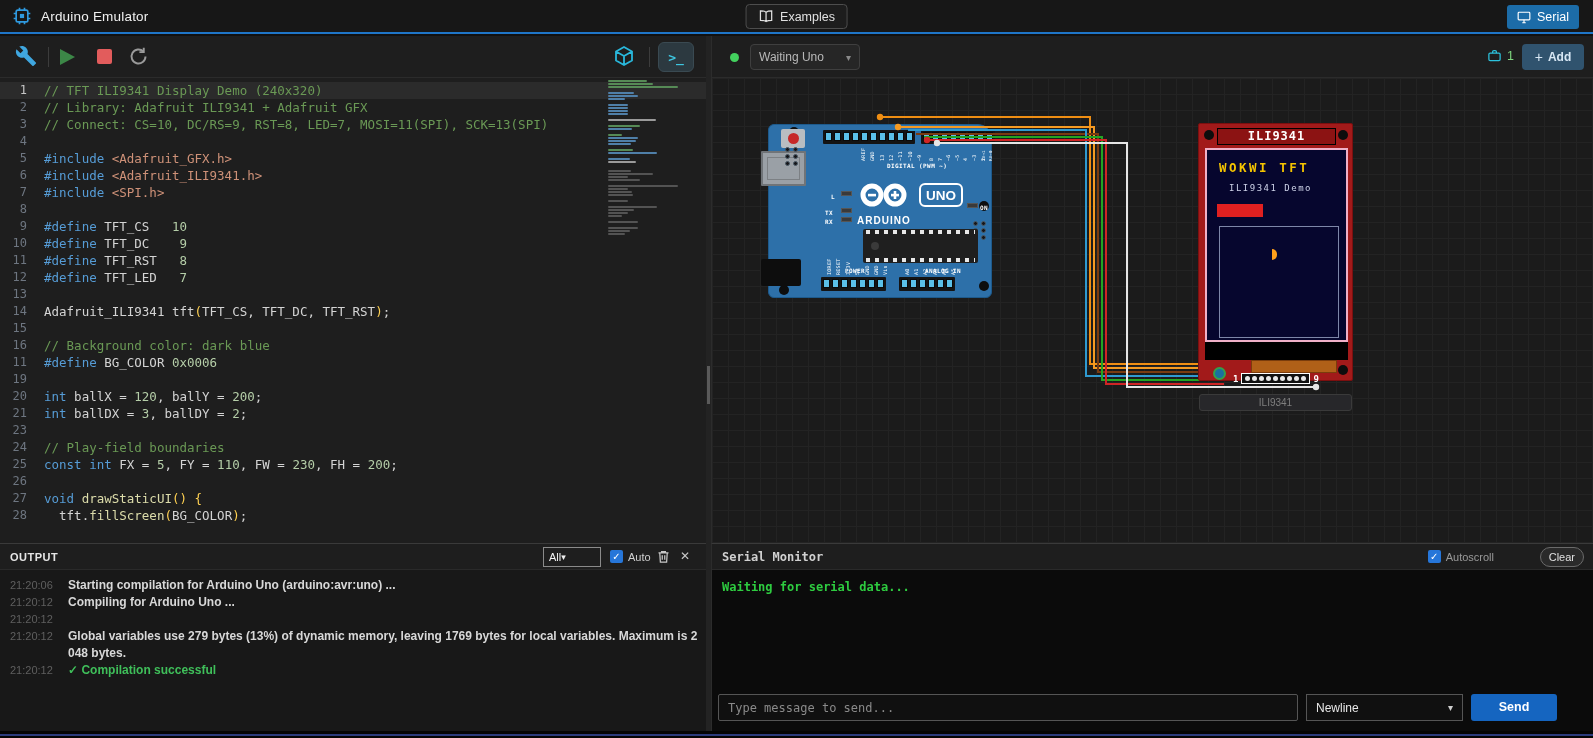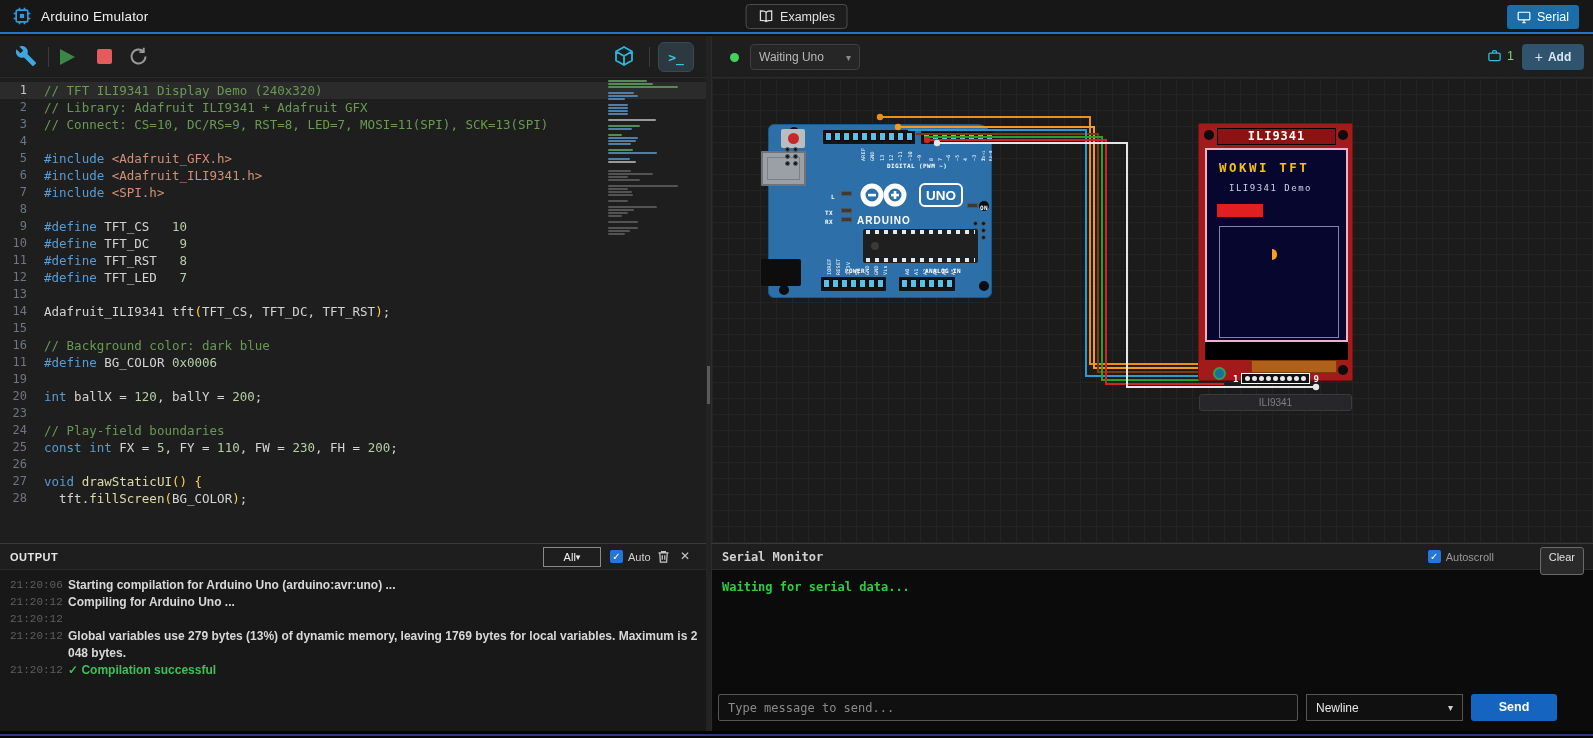--- a/index.html
+++ b/index.html
@@ -116,39 +116,39 @@
   .tft-pad { position:absolute; left:14px; top:243px; width:13px; height:13px; border-radius:50%;
     background:#1b6f9e; border:2px solid #35a04a; }
   #tft-badge { position:absolute; left:487px; top:316px; width:153px; height:17px; background:#27272a;
     border:1px solid #3a3a3a; border-radius:3px; color:#7f7f7f; font-size:10px; text-align:center; line-height:15px; }
 
   
   #output-panel { position:absolute; left:0; top:543px; width:706px; height:188px; background:#181818; border-top:1px solid #3a3a3a; }
   #out-header { position:absolute; left:0; top:0; width:706px; height:26px; background:#1e1e1e; border-bottom:1px solid #2a2a2a; }
   #out-title { position:absolute; left:10px; top:7px; font-size:11px; font-weight:bold; color:#e6e6e6; letter-spacing:.5px; }
   .mini-select { position:absolute; top:3px; height:20px; border:1px solid #8a8a8a; background:#1e1e1e;
-    color:#f0f0f0; font-size:11px; display:flex; align-items:center; justify-content:center;
+    color:#f0f0f0; font-size:11px; display:flex; align-items:center; justify-content:flex-start;
     padding:0 5px; cursor:pointer; }
   .checkbox { width:13px; height:13px; background:#2676d9; border-radius:2px; color:#fff; font-size:10px;
     line-height:13px; text-align:center; cursor:pointer; flex:none; }
   .cb-label { font-size:11px; color:#cfcfcf; }
   #out-log { position:absolute; left:0; top:26px; width:706px; height:162px; overflow:hidden; padding-top:7px; }
   .log-row { display:flex; padding-left:10px; font-size:12px; line-height:17px; }
-  .log-time { width:58px; flex:none; color:#5f5f5f; font-family:Liberation Mono, monospace; font-size:11px; }
+  .log-time { width:58px; flex:none; color:#5f5f5f; font-family:Liberation Sans, sans-serif; font-size:11px; }
   .log-text { color:#d8d8d8; font-weight:bold; word-break:break-all; width:630px; }
   .log-text.success { color:#3fbf5a; }
 
   
   #serial-panel { position:absolute; left:711px; top:543px; width:882px; height:188px; background:#0b0b0b;
     border-top:1px solid #3a3a3a; border-left:1px solid #2c2c2c; }
   #ser-header { position:absolute; left:0; top:0; width:882px; height:26px; background:#1e1e1e; border-bottom:1px solid #2a2a2a; }
   #ser-title { position:absolute; left:10px; top:6px; font-family:"DejaVu Sans Mono",monospace;
     font-weight:bold; font-size:12px; color:#d0d0d0; }
-  .clear-btn { position:absolute; right:10px; top:3px; height:28px; padding:0 8px; background:#2a2a2a;
-    border:1px solid #6a6a6a; border-radius:3px; color:#e0e0e0; font-size:11px; line-height:18px; cursor:pointer; }
+  .clear-btn { position:absolute; right:10px; top:3px; height:20px; padding:0 8px; background:#2a2a2a;
+    border:1px solid #6a6a6a; border-radius:10px; color:#e0e0e0; font-size:11px; line-height:18px; cursor:pointer; }
   #ser-content { position:absolute; left:10px; top:36px; color:#2ecc40; font-family:"DejaVu Sans Mono",monospace;
     font-weight:bold; font-size:12px; }
   #ser-inputrow { position:absolute; left:0; top:147px; width:882px; height:34px; }
   #ser-input { position:absolute; left:6px; top:3px; width:580px; height:27px; background:#101010;
     border:1px solid #555; border-radius:2px; color:#cccccc; font-family:"DejaVu Sans Mono",monospace;
     font-size:12px; padding:0 9px; outline:none; }
   #ser-input::placeholder { color:#8a8a8a; }
   .newline-select { position:absolute; left:594px; top:3px; width:157px; height:27px; border:1px solid #555;
     background:#101010; color:#e8e8e8; font-size:12px; display:flex; align-items:center;
     justify-content:space-between; padding:0 9px; cursor:pointer; }
@@ -234,20 +234,21 @@
         <div class="code-line"><span class="ln">10</span><span class="tx"><span class="kw">#define </span><span class="pl">TFT_DC    </span><span class="num">9</span></span></div>
         <div class="code-line"><span class="ln">11</span><span class="tx"><span class="kw">#define </span><span class="pl">TFT_RST   </span><span class="num">8</span></span></div>
         <div class="code-line"><span class="ln">12</span><span class="tx"><span class="kw">#define </span><span class="pl">TFT_LED   </span><span class="num">7</span></span></div>
         <div class="code-line"><span class="ln">13</span><span class="tx"></span></div>
         <div class="code-line"><span class="ln">14</span><span class="tx"><span class="pl">Adafruit_ILI9341 tft</span><span class="au">(</span><span class="pl">TFT_CS, TFT_DC, TFT_RST</span><span class="au">)</span><span class="pl">;</span></span></div>
         <div class="code-line"><span class="ln">15</span><span class="tx"></span></div>
         <div class="code-line"><span class="ln">16</span><span class="tx"><span class="cm">// Background color: dark blue</span></span></div>
         <div class="code-line"><span class="ln">11</span><span class="tx"><span class="kw">#define </span><span class="pl">BG_COLOR </span><span class="num">0x0006</span></span></div>
         <div class="code-line"><span class="ln">19</span><span class="tx"></span></div>
         <div class="code-line"><span class="ln">20</span><span class="tx"><span class="kw">int</span><span class="pl"> ballX = </span><span class="num">120</span><span class="pl">, ballY = </span><span class="num">200</span><span class="pl">;</span></span></div>
+        <div class="code-line"><span class="ln">21</span><span class="tx"><span class="kw">int</span><span class="pl"> ballDX = </span><span class="num">3</span><span class="pl">, ballDY = </span><span class="num">2</span><span class="pl">;</span></span></div>
         <div class="code-line"><span class="ln">23</span><span class="tx"></span></div>
         <div class="code-line"><span class="ln">24</span><span class="tx"><span class="cm">// Play-field boundaries</span></span></div>
         <div class="code-line"><span class="ln">25</span><span class="tx"><span class="kw">const int</span><span class="pl"> FX = </span><span class="num">5</span><span class="pl">, FY = </span><span class="num">110</span><span class="pl">, FW = </span><span class="num">230</span><span class="pl">, FH = </span><span class="num">200</span><span class="pl">;</span></span></div>
         <div class="code-line"><span class="ln">26</span><span class="tx"></span></div>
         <div class="code-line"><span class="ln">27</span><span class="tx"><span class="kw">void </span><span class="fn">drawStaticUI</span><span class="au">()</span><span class="pl"> </span><span class="au">{</span></span></div>
         <div class="code-line"><span class="ln">28</span><span class="tx"><span class="pl">  tft.</span><span class="fn">fillScreen</span><span class="au">(</span><span class="pl">BG_COLOR</span><span class="au">)</span><span class="pl">;</span></span></div>
       </div>
     <div id="minimap">
         <div class="mm-row" style="width: 39px; background: rgb(86, 138, 86);"></div>
         <div class="mm-row" style="width: 45px; background: rgb(86, 138, 86);"></div>

